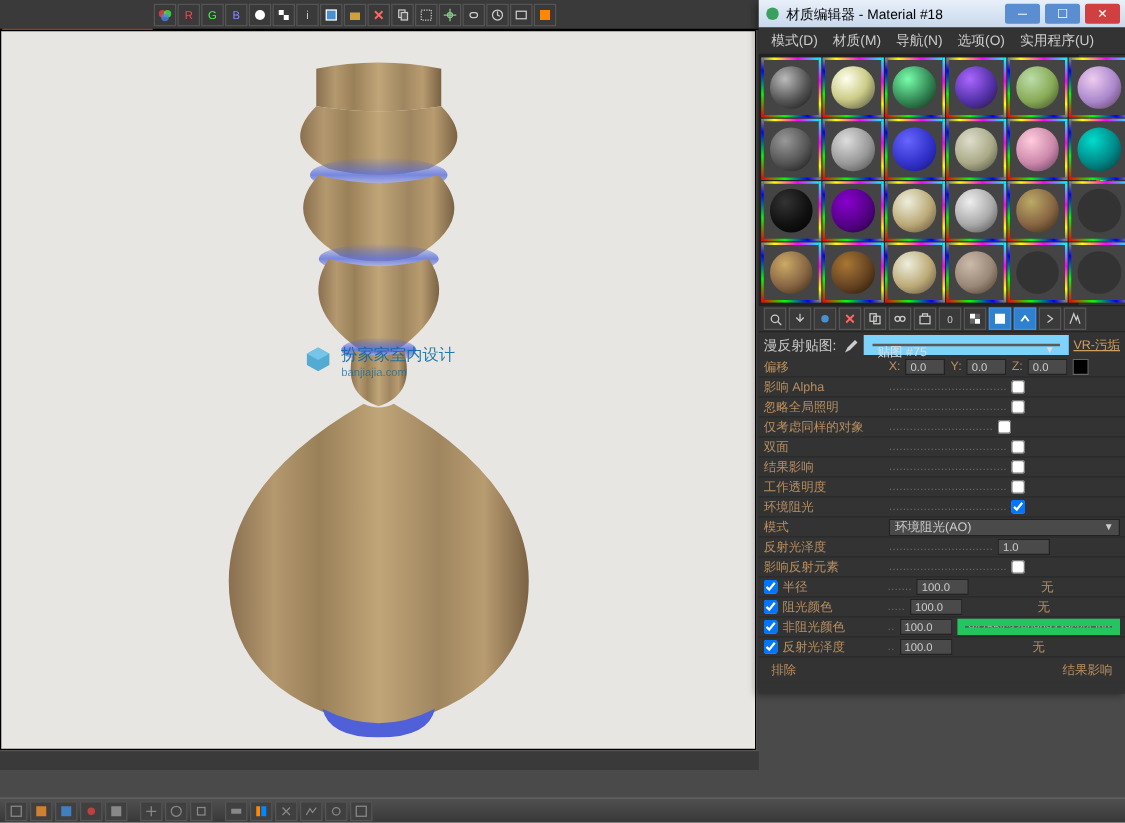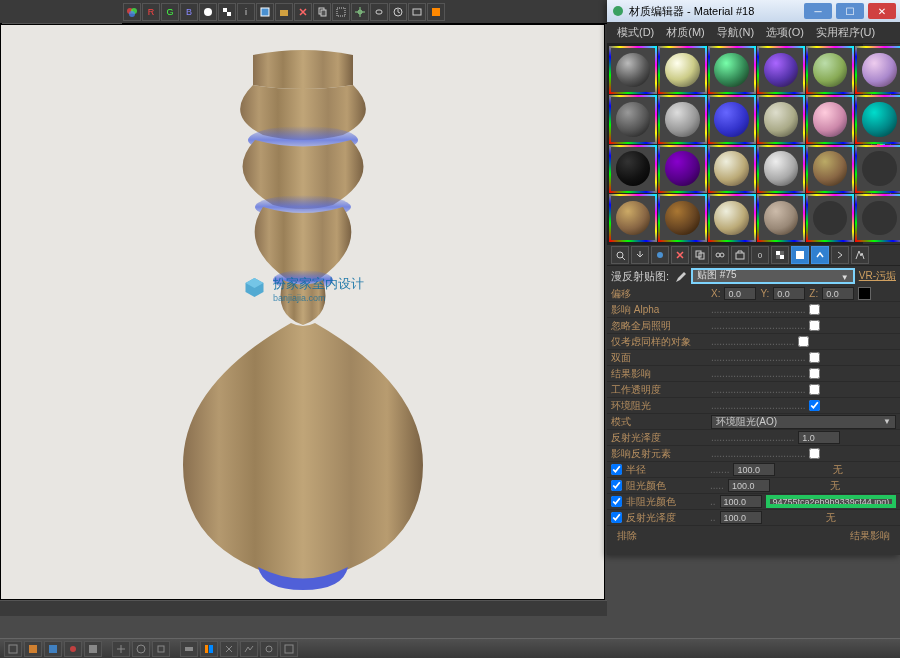--- a/index.html
+++ b/index.html
@@ -34,34 +34,34 @@
 .mat-vtools { width: 35px; display: flex; flex-direction: column; gap: 2px; padding: 2px; align-items: center; }
 .mat-vtbtn { width: 20px; height: 20px; background: #3a3a3a; border: 1px solid #555; cursor: pointer; display: flex; align-items: center; justify-content: center; }
 .mat-vtbtn svg { width: 12px; height: 12px; }
 
 .mat-htools { height: 22px; background: #333; border-top: 1px solid #222; border-bottom: 1px solid #222; display: flex; align-items: center; padding: 0 4px; gap: 2px; }
 .mat-htbtn { width: 18px; height: 18px; background: #3a3a3a; border: 1px solid #555; cursor: pointer; display: flex; align-items: center; justify-content: center; }
 .mat-htbtn.active-blue { background: #3080d0; border-color: #4090e0; }
 .mat-htbtn svg { width: 12px; height: 12px; }
 
 .mat-param-header { height: 20px; display: flex; align-items: center; padding: 0 4px; gap: 4px; background: #333; font-size: 11px; }
-.mat-param-dd { flex: 1; height: 16px; background: #5a5a5a; border: 2px solid #7dd3fc; color: #ddd; font-size: 10px; padding: 0 4px; display: flex; align-items: flex-end; justify-content: space-between; }
+.mat-param-dd { flex: 1; height: 16px; background: #5a5a5a; border: 7px solid #7dd3fc; color: #ddd; font-size: 10px; padding: 0 4px; display: flex; align-items: flex-start; justify-content: space-between; }
 .mat-param-label-link { color: #d0a060; text-decoration: underline; font-size: 10px; }
 
 .mat-params { background: #333; }
 .prow { height: 16px; display: flex; align-items: center; font-size: 10px; color: #b89060; padding: 0 4px; gap: 4px; border-bottom: 1px solid #2a2a2a; }
 .prow .pl { flex: 0 0 96px; overflow: hidden; white-space: nowrap; }
 .prow .dots { color: #666; flex: 0 0 auto; }
 .prow input[type=checkbox] { width: 11px; height: 11px; }
 .spinner { width: 42px; height: 13px; background: #4a4a4a; border: 1px solid #222; color: #ccc; font-size: 9px; display: flex; align-items: center; padding: 0 3px; }
 .spinner.short { width: 32px; }
 .swatch { width: 13px; height: 13px; background: #000; border: 1px solid #666; }
 .prow .wide-dd { flex: 1; height: 14px; background: #4a4a4a; border: 1px solid #222; color: #ccc; font-size: 10px; display: flex; align-items: center; padding: 0 4px; justify-content: space-between; }
 .prow .txt-right { flex: 1; text-align: center; color: #b89060; }
-.prow .filebox { flex: 1; height: 13px; background: #4a4a4a; border: 4px solid #22c55e; color: #ccc; font-size: 9px; display: flex; align-items: center; padding: 0 3px; overflow: hidden; }
+.prow .filebox { flex: 1; height: 13px; background: #4a4a4a; border: 6px solid #22c55e; color: #ccc; font-size: 9px; display: flex; align-items: center; padding: 0 3px; overflow: hidden; }
 
 .mat-bottom { display: flex; justify-content: space-between; padding: 3px 10px; font-size: 10px; color: #b89060; text-align: right; }
 
 
 .bottom-bar { position: absolute; left: 0; bottom: 0; width: 900px; height: 20px; background: linear-gradient(#505050,#383838); display: flex; align-items: center; padding: 0 4px; gap: 2px; border-top: 1px solid #666; }
 .bb-btn { width: 18px; height: 16px; background: #404040; border: 1px solid #555; cursor: pointer; display:flex;align-items:center;justify-content:center; }
 .bb-btn svg{width:10px;height:10px;}
 .bb-sep { width: 6px; }
 
 .tri { font-size: 8px; }

